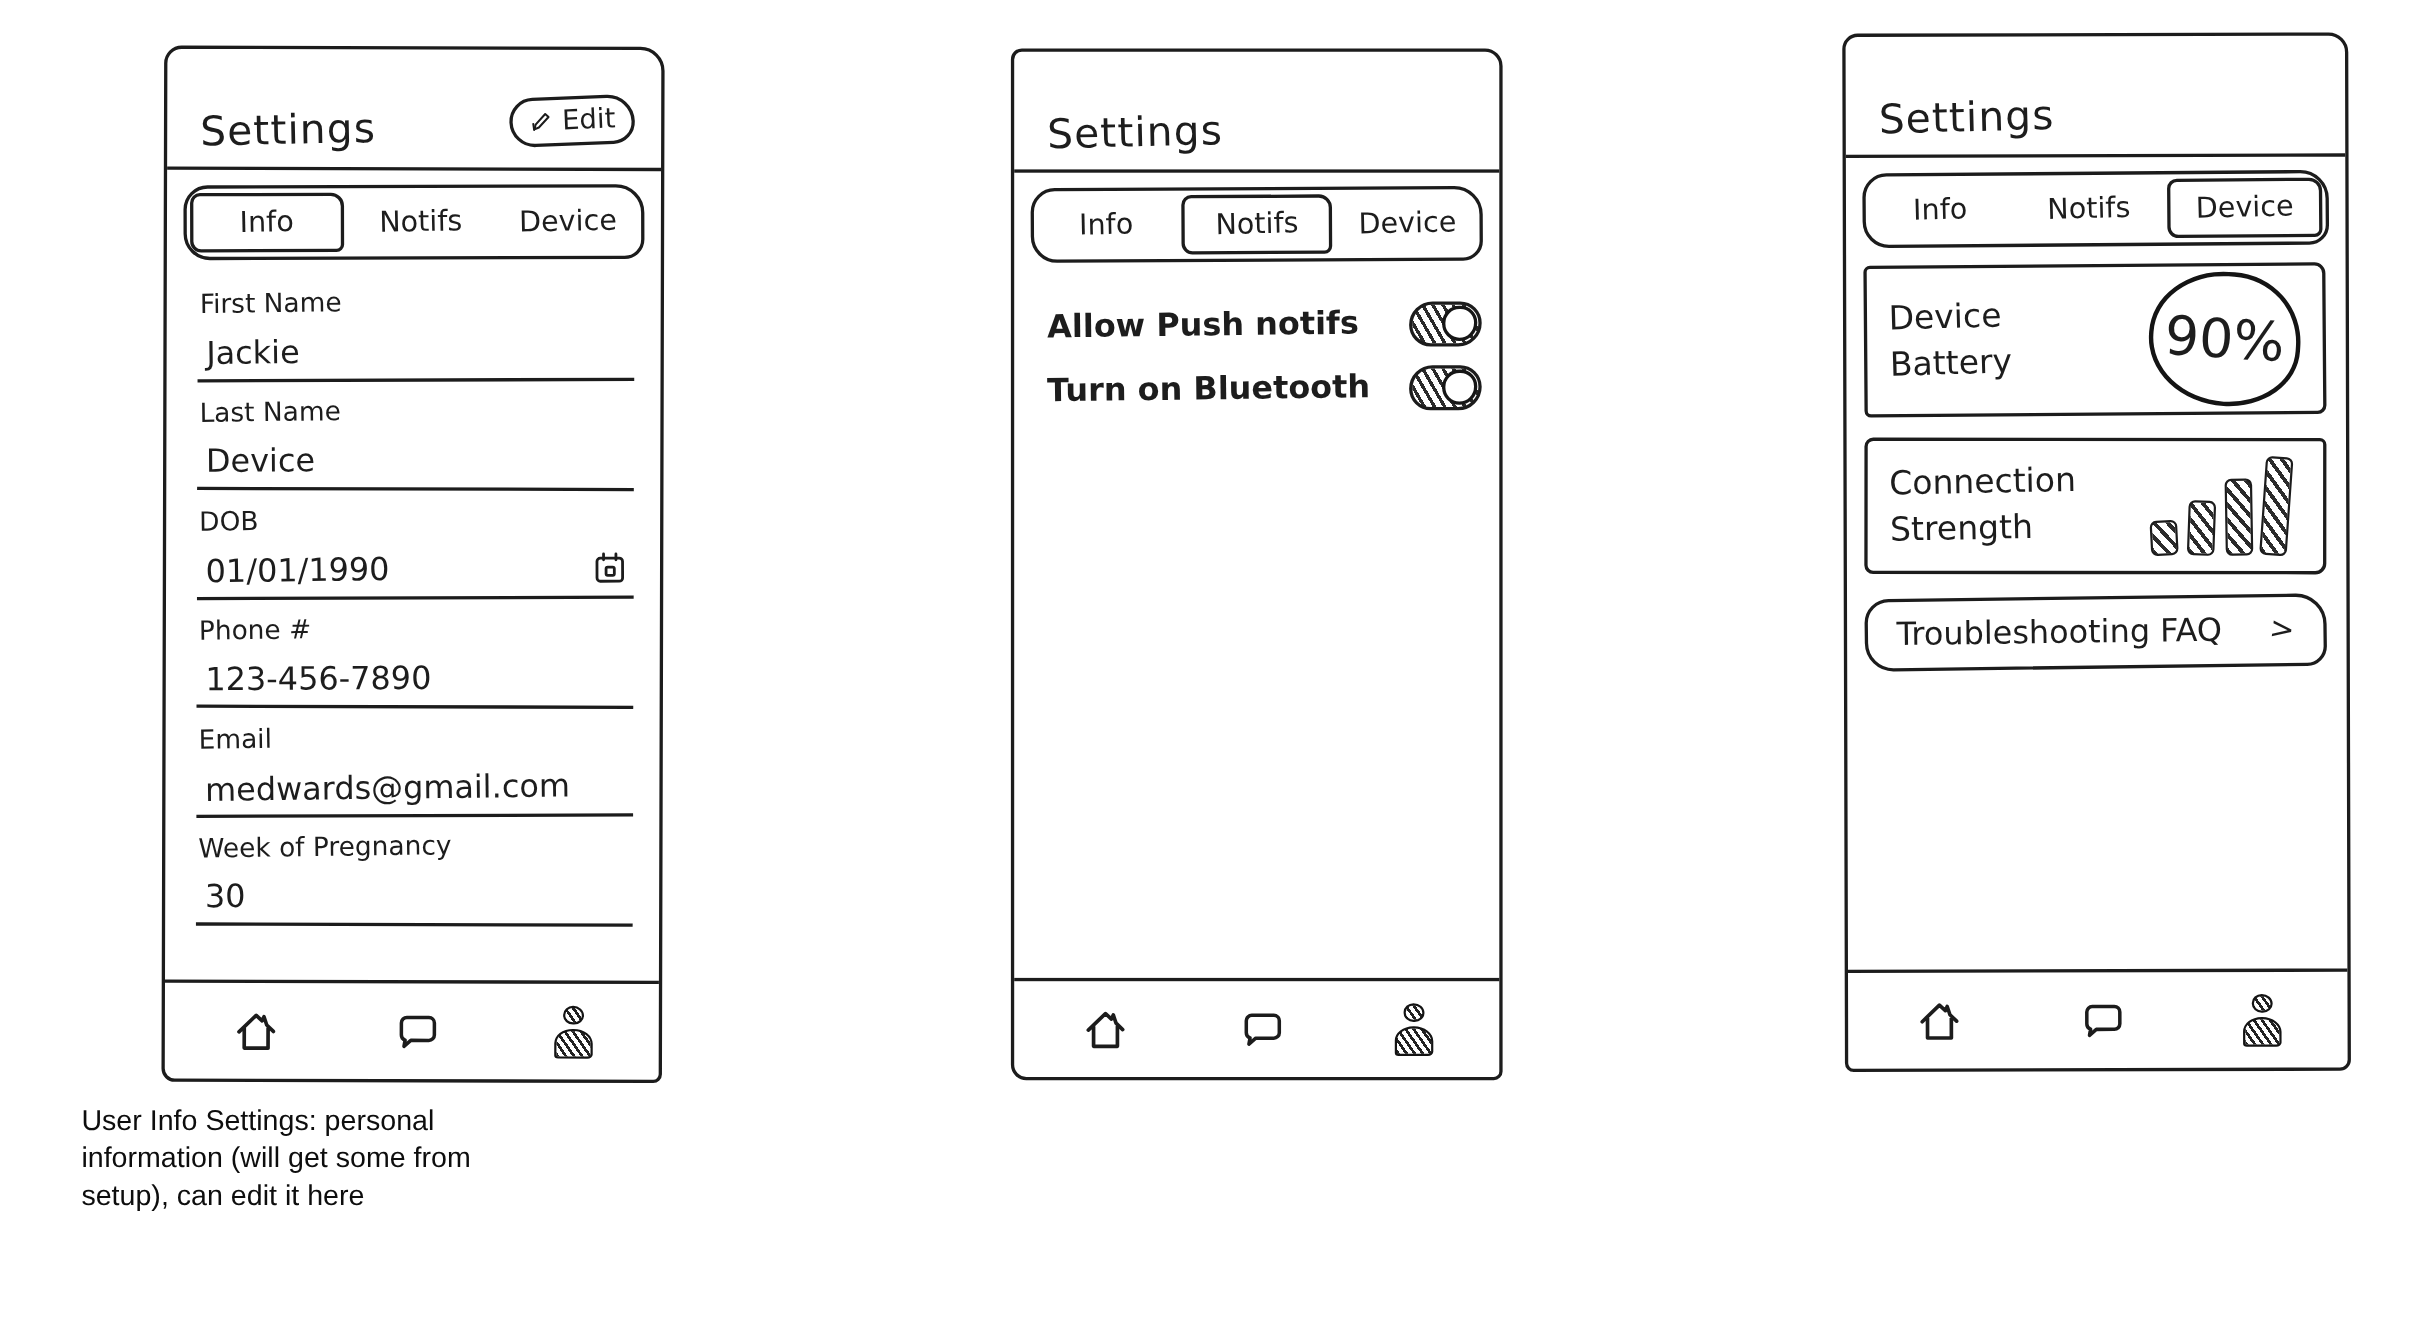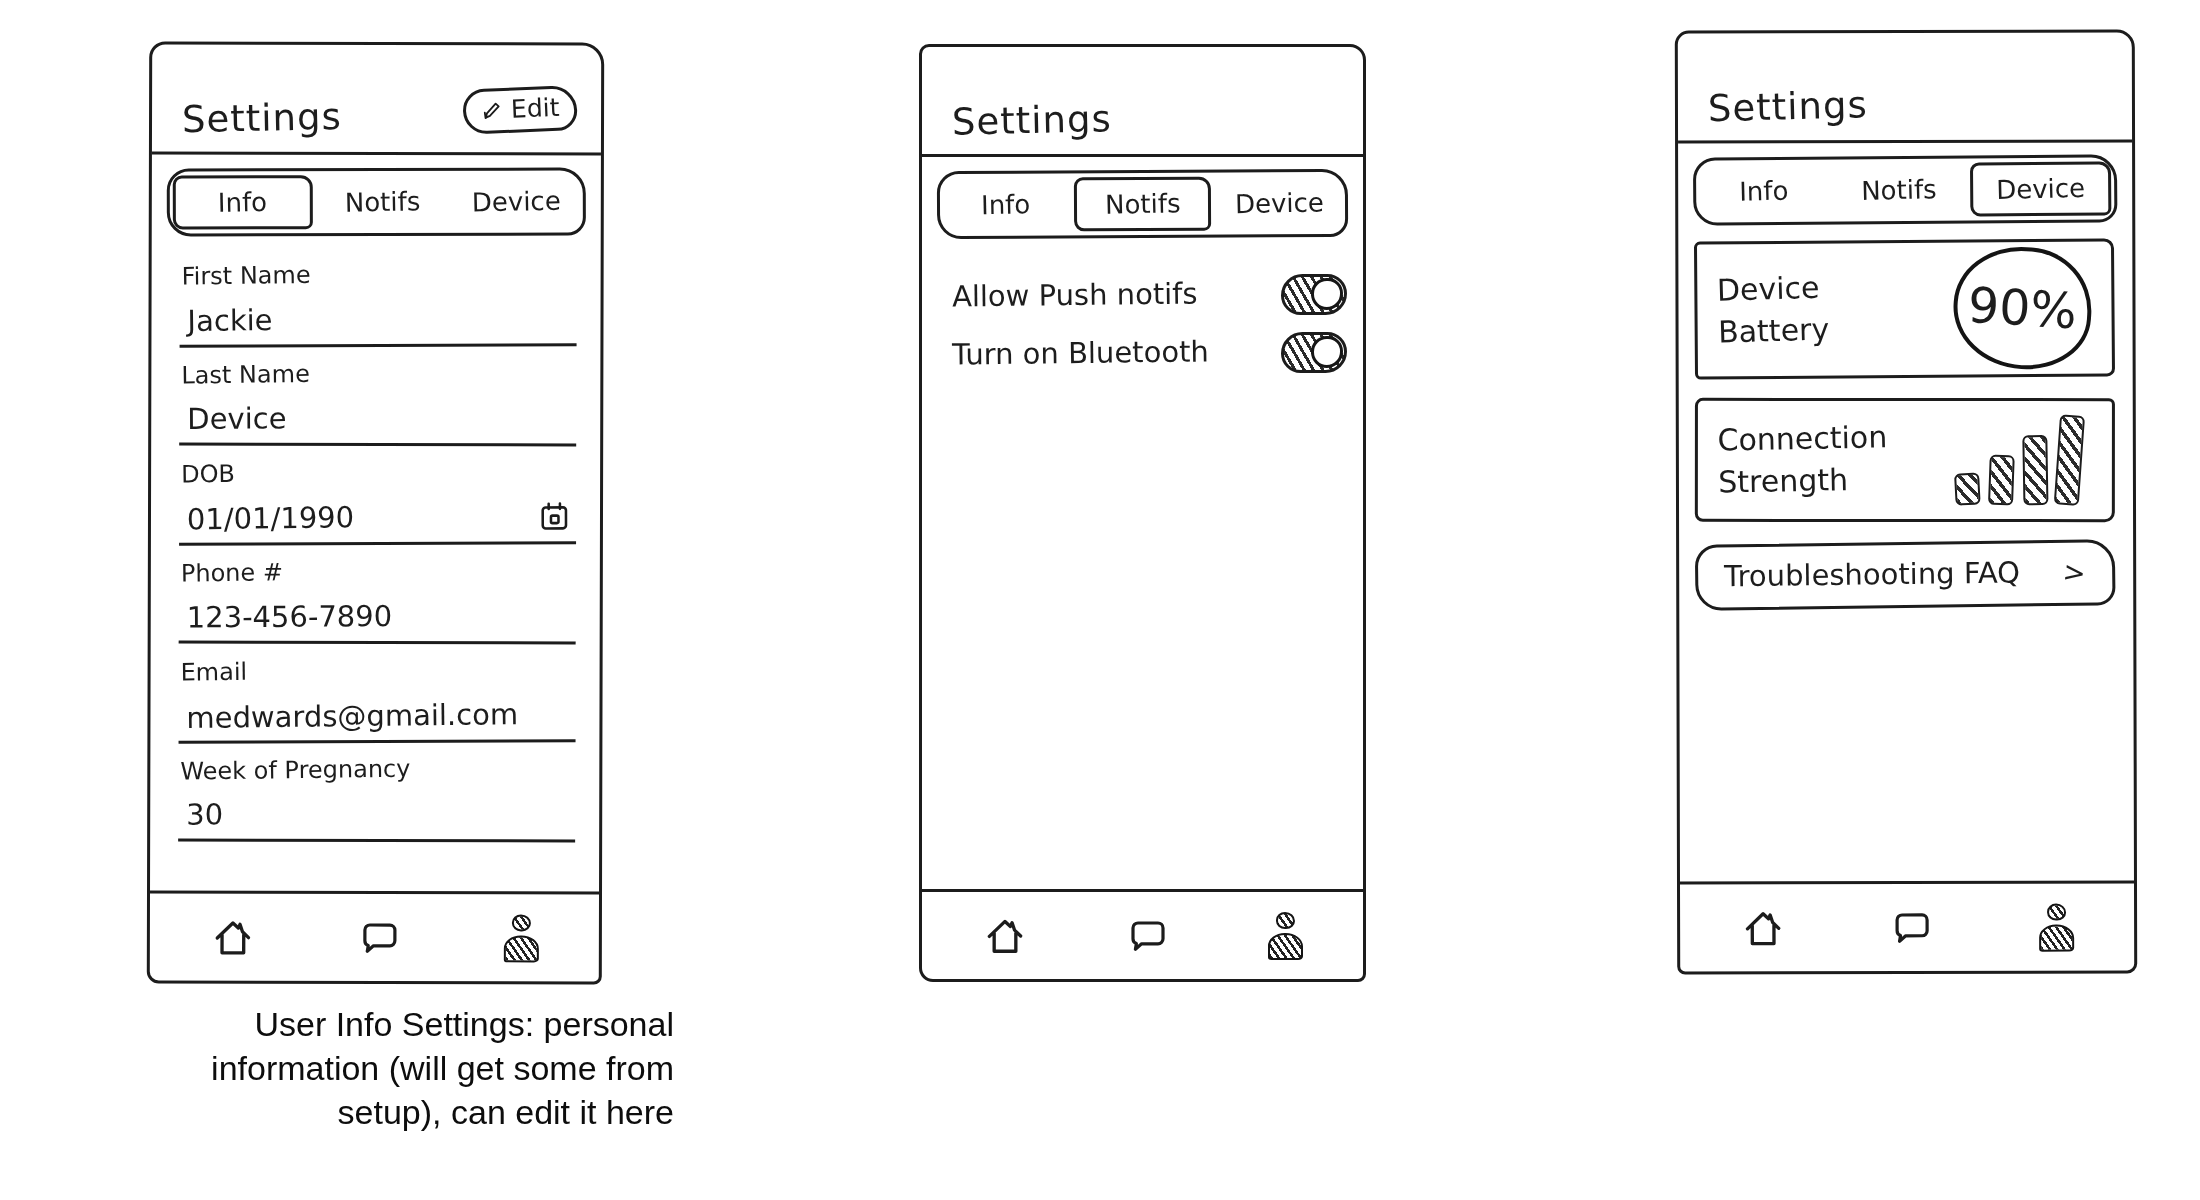--- a/index.html
+++ b/index.html
@@ -47,21 +47,21 @@
   .fields { flex:1; padding:12px 24px 0 28px; display:flex; flex-direction:column; }
   .f-label { font-size:24px; margin:12px 0 9px 2px; transform:rotate(-.9deg); }
   .f-row {
     display:flex; align-items:flex-end; justify-content:space-between;
     border-bottom:3px solid #1c1c1c; padding:0 4px 7px 8px; min-height:40px;
   }
   .field:nth-child(odd) .f-row { transform:rotate(-.35deg); }
   .f-value { font-size:29px; transform:rotate(-.5deg); }
 
   
-  .toggles { padding:36px 16px 0 30px; }
+  .toggles { padding:36px 16px 0 30px;font-weight:bold; }
   .toggle-row { display:flex; align-items:center; justify-content:space-between; margin-bottom:17px; }
   .t-label { font-size:29px; transform:rotate(-.7deg); }
   .toggle {
     width:66px; height:41px; flex:none; position:relative; cursor:pointer;
     border:3px solid #1c1c1c; border-radius:24px 22px 24px 22px; box-sizing:border-box;
     background:repeating-linear-gradient(60deg,#2b2b2b 0 3px,#ffffff 3px 8px);
   }
   .knob {
     position:absolute; top:1px; right:1px; width:32px; height:32px;
     background:#fff; border:3.5px solid #161616; border-radius:50% 48% 52% 50%;
@@ -115,22 +115,22 @@
     background:repeating-linear-gradient(55deg,#222 0 2.5px,#fff 2.5px 6px);
   }
   .p-body {
     position:absolute; bottom:0; left:3px; width:35px; height:27px; box-sizing:border-box;
     border:2.5px solid #141414; border-radius:48% 50% 14% 10%;
     background:repeating-linear-gradient(55deg,#222 0 2.5px,#fff 2.5px 6px);
   }
 
   
   .caption {
-    position:absolute; margin:0; text-align:right; white-space:pre-line;
-    font-family:"Liberation Sans", sans-serif; font-size:34px; line-height:1.3;
+    position:absolute; margin:0; text-align:left; white-space:pre-line;
+    font-family:"Liberation Sans", sans-serif; font-size:26px; line-height:1.3;
     color:#0d0d0d;
   }
   #cap1 { left:74px;  top:1002px; width:600px; }
   #cap2 { left:782px; top:1015px; width:720px; }
   #cap3 { left:1592px; top:990px; width:606px; }
 
   .icon { display:inline-flex; line-height:0; }
 </style>
 </head>
 <body>

